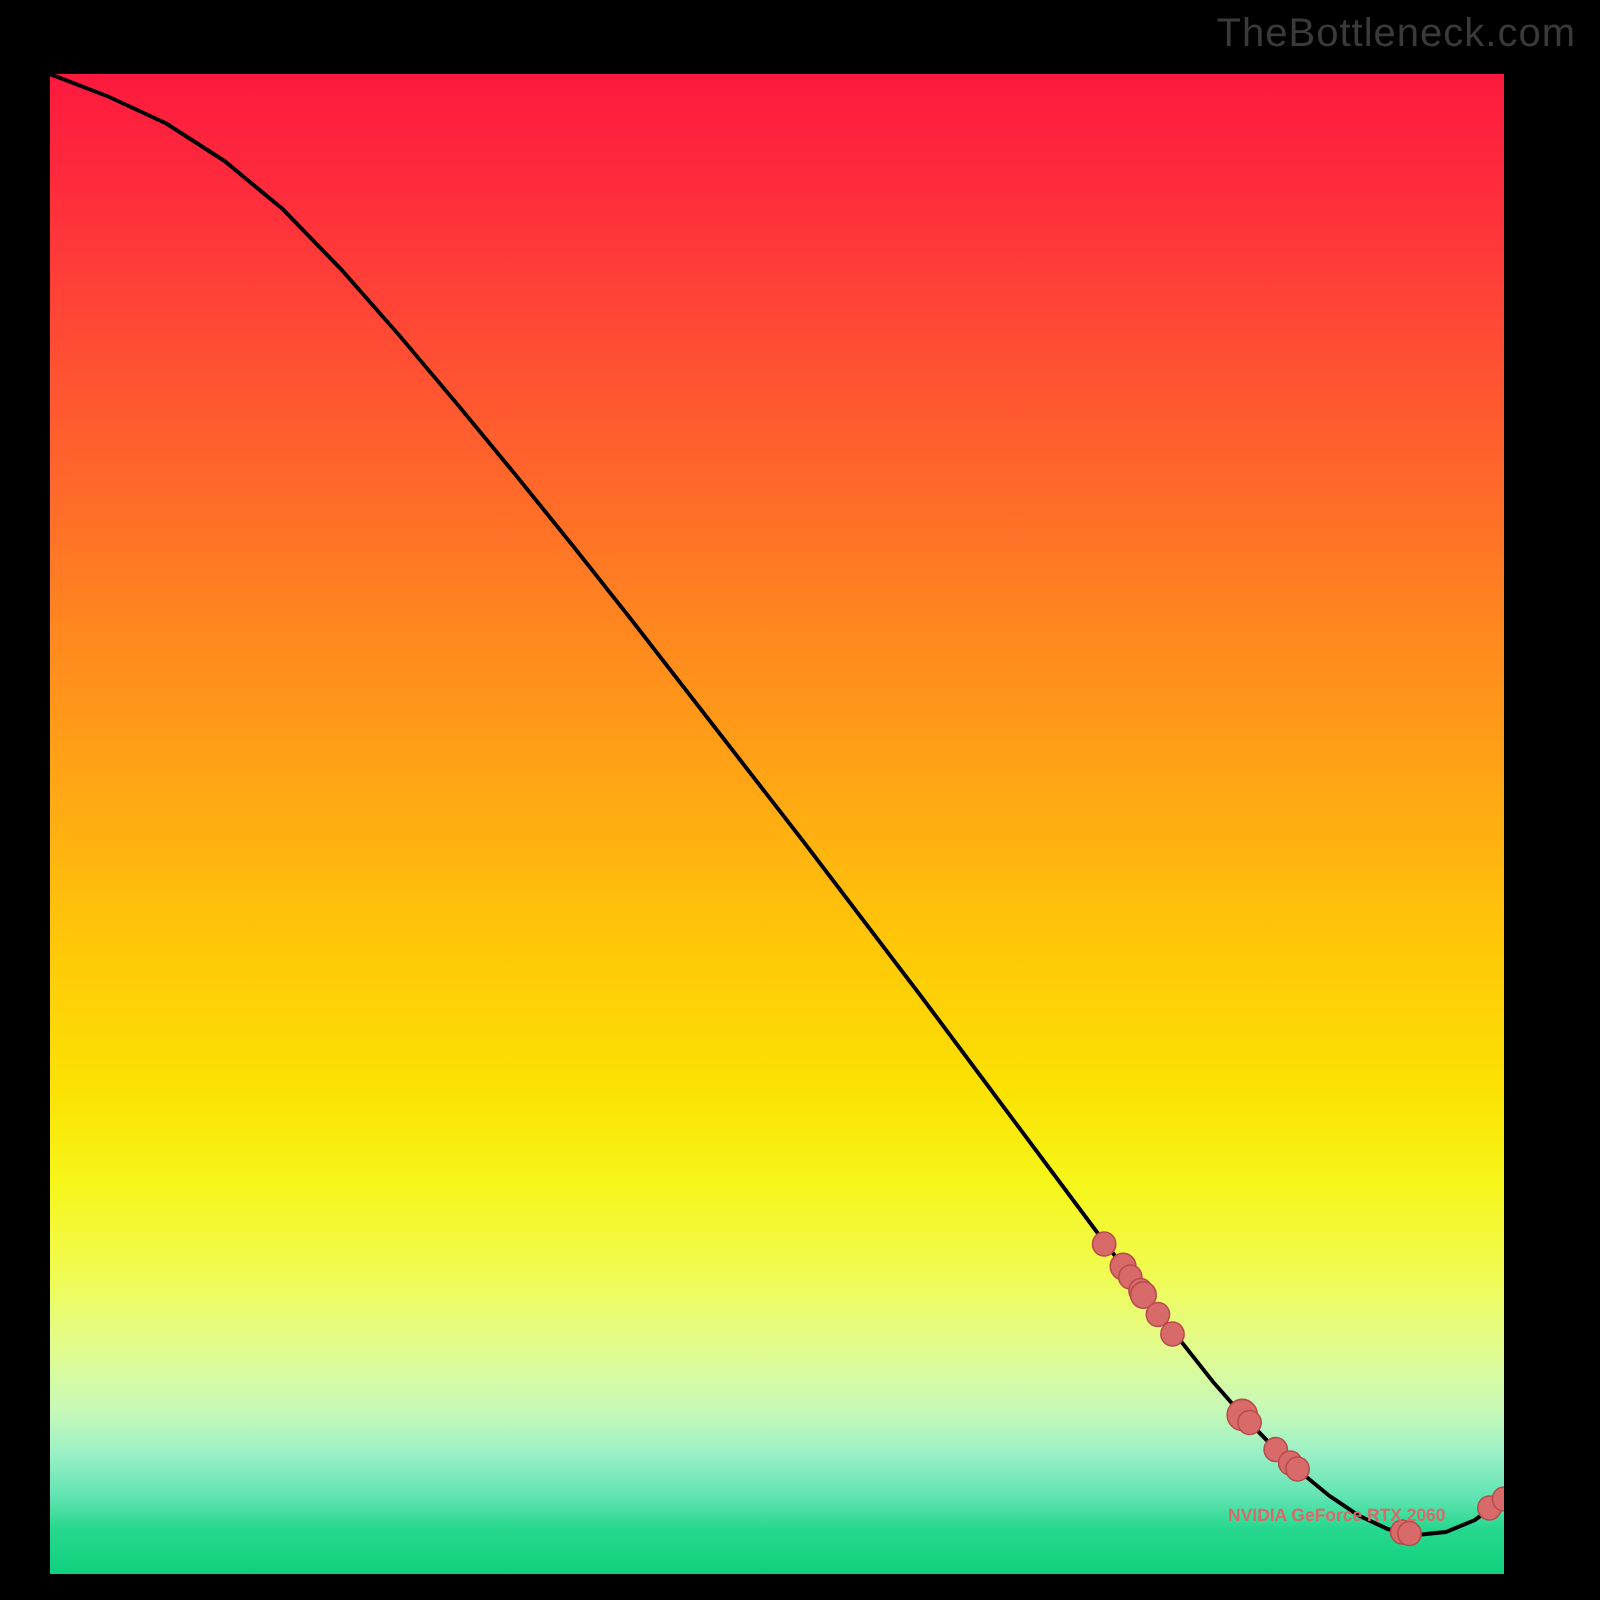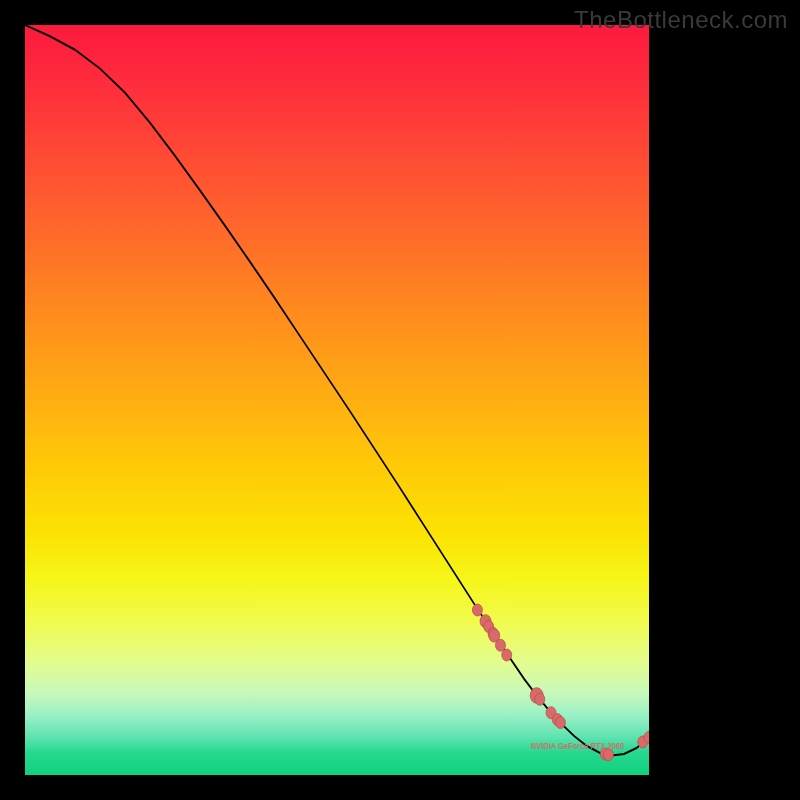--- a/index.html
+++ b/index.html
@@ -9,30 +9,30 @@
     background: #000;
     position: relative;
     font-family: Arial, sans-serif;
     overflow: hidden;
   }
   .watermark {
     position: absolute;
     top: 6px;
     right: 12px;
     color: #3a3a3a;
-    font-size: 24px;
+    font-size: 20px;
     font-weight: 400;
     z-index: 10;
     letter-spacing: 0.5px;
   }
   .plot-area {
     position: absolute;
     left: 25px;
-    top: 25px;
-    width: 624px;
+    top: 37px;
+    width: 727px;
     height: 750px;
   }
   .gradient-bg {
     position: absolute;
     inset: 0;
     background: linear-gradient(to bottom,
       #fd193e 0%,
       #fe2d3c 8%,
       #ff4c34 18%,
       #ff6a2a 28%,

